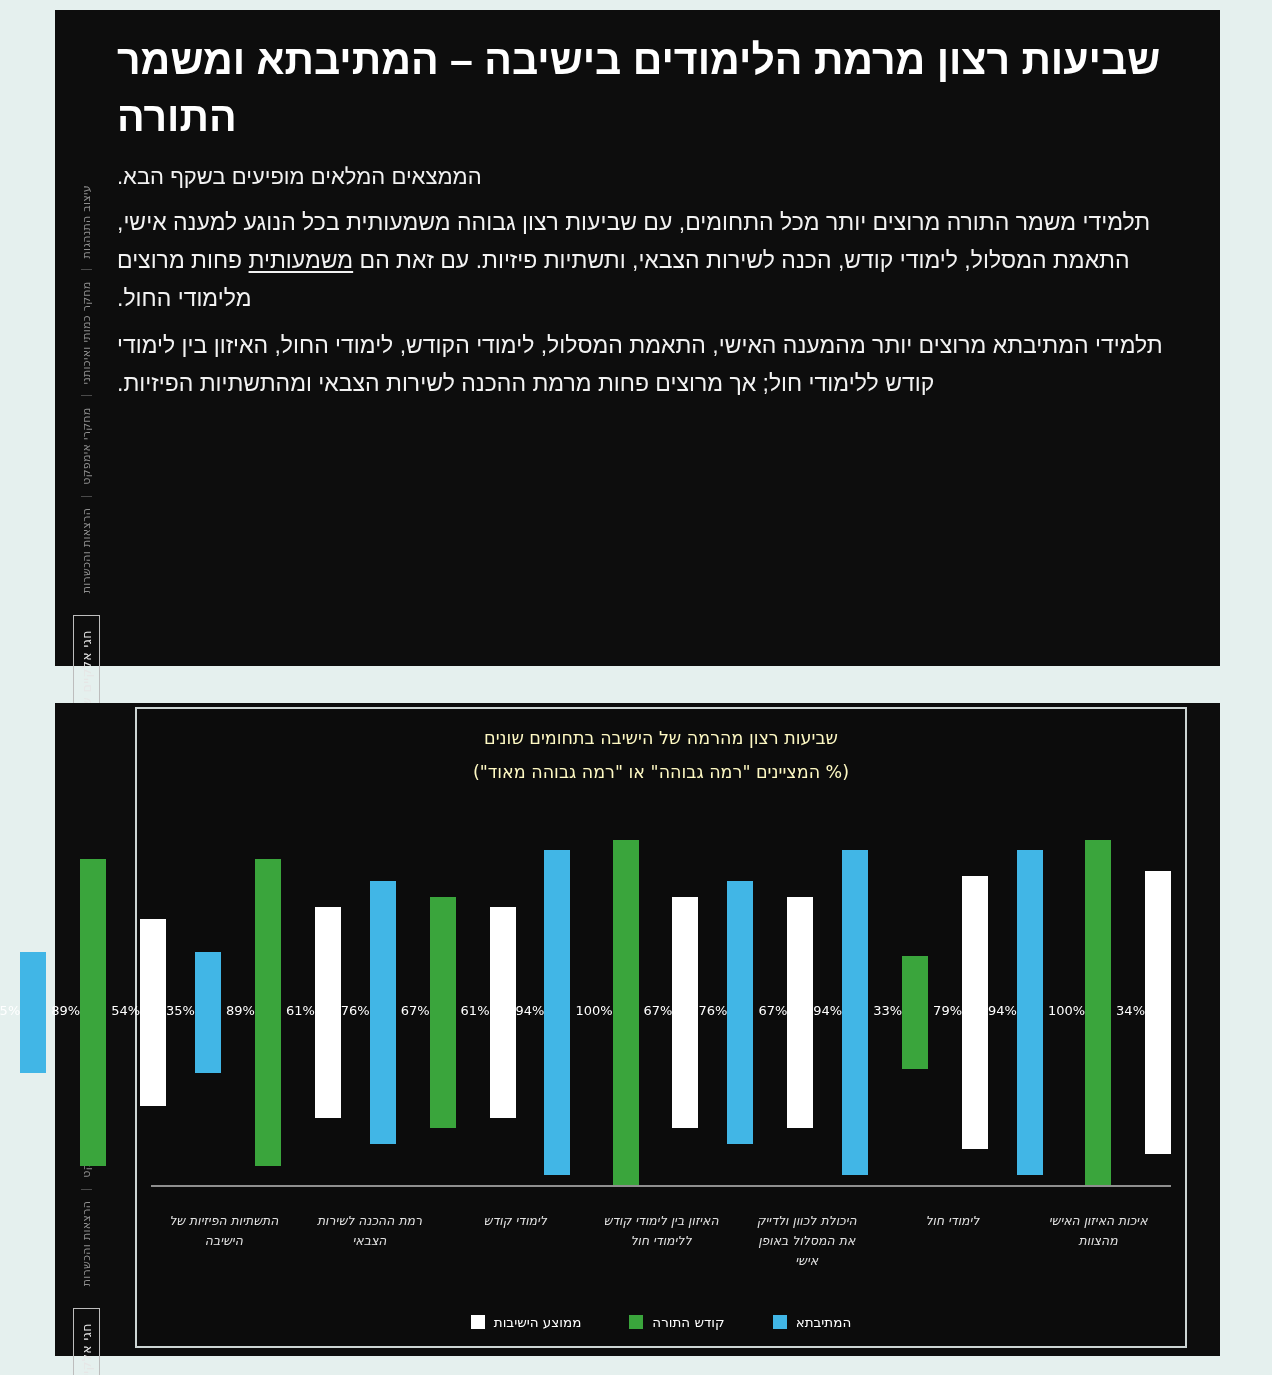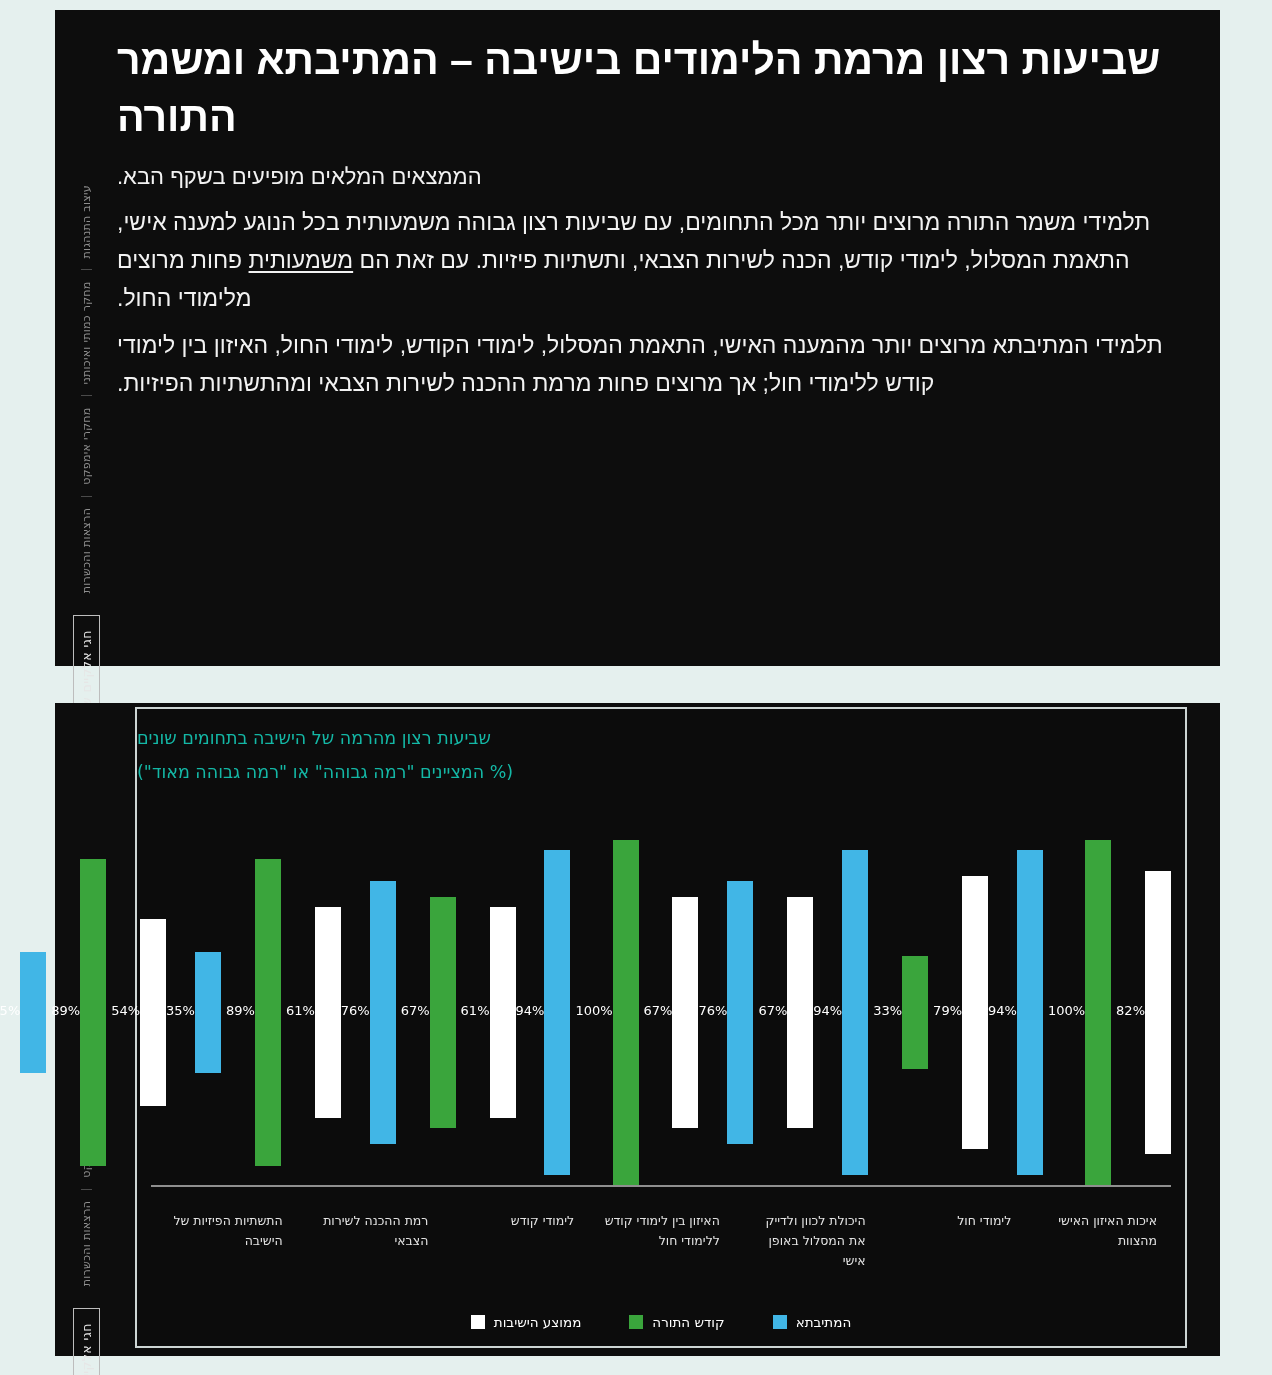--- a/index.html
+++ b/index.html
@@ -87,22 +87,22 @@
   
   .chart-frame {
     position: absolute;
     top: 4px; bottom: 8px; left: 80px; right: 33px;
     background: #0c0c0c;
     border: 2px solid #cdd5d4;
     display: flex;
     flex-direction: column;
   }
   .chart-title, .chart-subtitle {
-    text-align: left;
-    color: #14b8a6;
+    text-align: center;
+    color: #fef9c3;
     font-size: 17.5px;
     line-height: 34px;
     direction: rtl;
   }
   .chart-title { margin-top: 12px; }
   .chart-spacer { flex: 1; }
   .plot {
     height: 345px;
     margin: 0 14px;
     display: flex;
@@ -140,25 +140,27 @@
   .bar { width: 26px; }
 
   .cats {
     display: flex;
     direction: rtl;
     margin: 0 14px;
     padding-top: 24px;
   }
   .cat {
     flex: 1;
+    text-align: center;
     color: #e3e3e3;
     font-size: 12.5px;
     line-height: 20px;
     padding: 0 14px;
     direction: rtl;
+    font-style: italic;
   }
   .legend {
     display: flex;
     direction: rtl;
     justify-content: center;
     align-items: center;
     gap: 48px;
     padding: 22px 0 16px;
   }
   .legend-entry {
@@ -222,21 +224,21 @@
             <div class="group">
               <div class="bar-col">
                 <span class="bar-value">94%</span>
                 <div class="bar" style="height: 94%; background-color: rgb(65, 182, 230);"></div>
               </div>
               <div class="bar-col">
                 <span class="bar-value">100%</span>
                 <div class="bar" style="height: 100%; background-color: rgb(58, 165, 60);"></div>
               </div>
               <div class="bar-col">
-                <span class="bar-value">82%</span>
+                <span class="bar-value">34%</span>
                 <div class="bar" style="height: 82%; background-color: rgb(255, 255, 255);"></div>
               </div>
             </div>
           </div>
           <div class="slot">
             <div class="group">
               <div class="bar-col">
                 <span class="bar-value">94%</span>
                 <div class="bar" style="height: 94%; background-color: rgb(65, 182, 230);"></div>
               </div>

